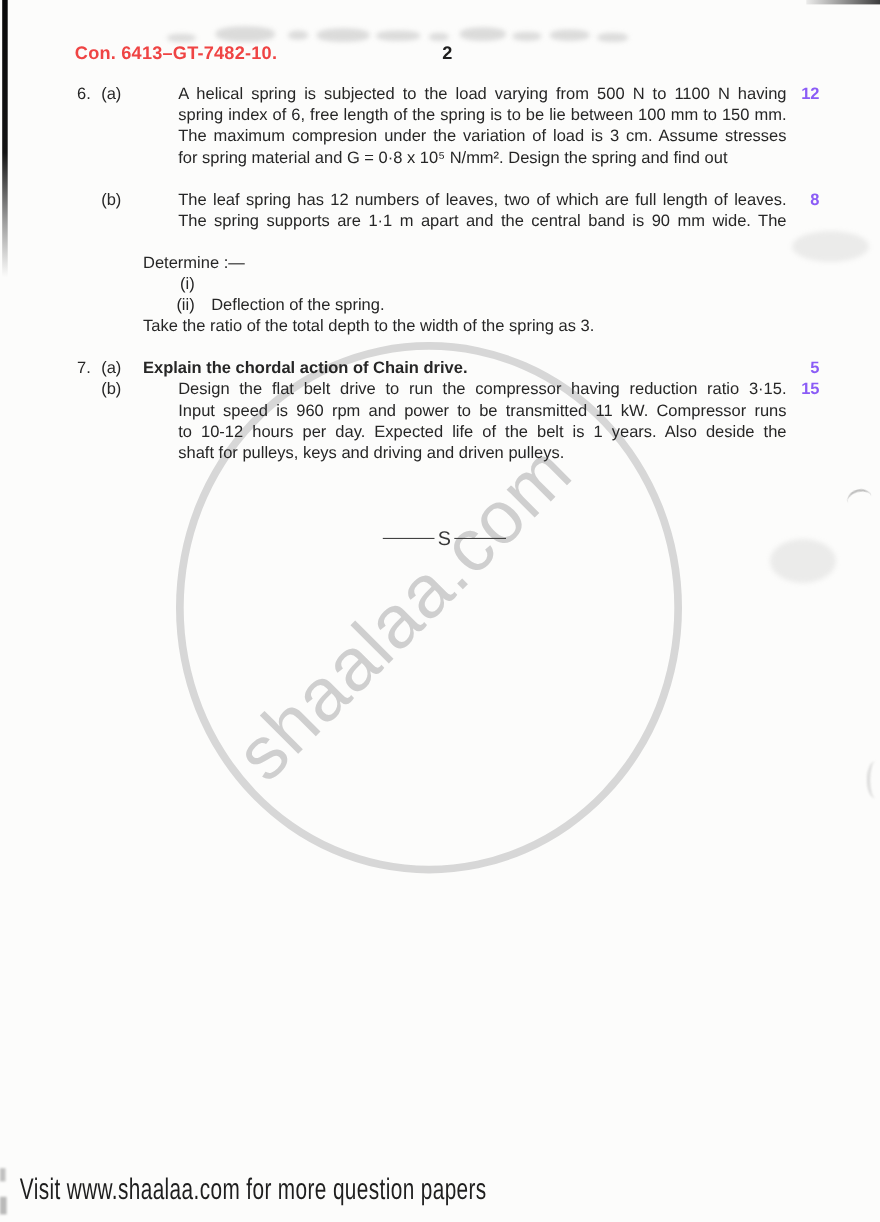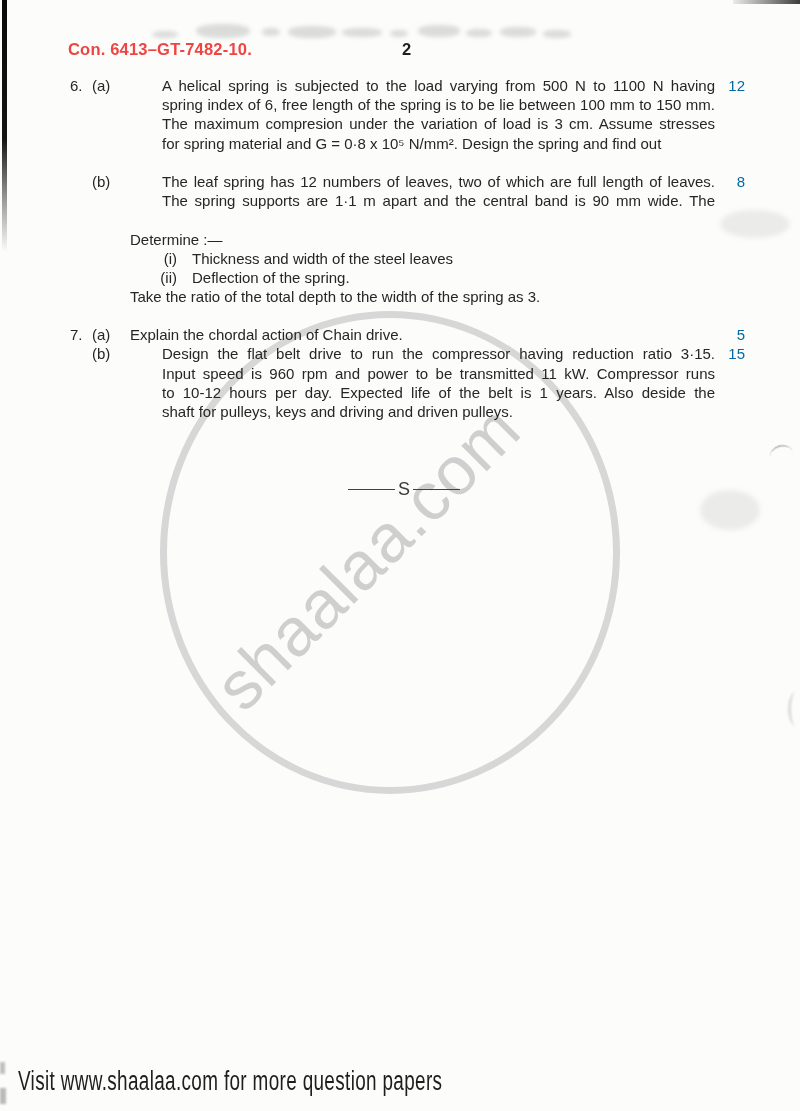--- a/index.html
+++ b/index.html
@@ -68,22 +68,22 @@
   .page-num {
     position: absolute; left: 402px; top: 40px;
     font-size: 16.5px; font-weight: bold; line-height: 19px; color: #1f1f1f;
   }
   .qnum, .plabel, .marks, .para, .extra, .qline {
     position: absolute; font-size: 15px; line-height: 19.2px;
   }
   .qnum  { left: 70px; }
   .plabel { left: 92px; }
   .para  { left: 130px; width: 585px; }
-  .qline { left: 130px; width: 585px; }
-  .marks { left: 700px; width: 45px; text-align: right; font-weight: normal; color: #0369a1; }
+  .qline { left: 130px; width: 585px; font-weight: bold; }
+  .marks { left: 700px; width: 45px; text-align: right; font-weight: bold; color: #8b5cf6; }
   .plines .tline { text-align: justify; text-align-last: justify; margin-left: 32px; }
   .plines .tline:last-child { text-align-last: left; }
   .plines.all-just .tline:last-child { text-align-last: justify; }
   .extra { left: 130px; width: 585px; }
   .item { display: flex; }
   .inum { width: 47px; text-align: right; }
   .itext { margin-left: 15px; }
   
   .divider {
     position: absolute; left: 348px; top: 480px; width: 112px; height: 18px;
@@ -147,21 +147,20 @@
     <div class="para plines all-just" style="top:172px">
         <div class="tline">The leaf spring has 12 numbers of leaves, two of which are full length of leaves.</div>
         <div class="tline">The spring supports are 1·1 m apart and the central band is 90 mm wide. The</div>
       </div>
     <div class="marks" style="top:172px">8</div>
 
     <div class="extra" style="top:229.6px">
       <div>Determine :—</div>
       <div class="item">
         <div class="inum">(i)</div>
-        <div class="itext">Thickness and width of the steel leaves</div>
       </div>
       <div class="item">
         <div class="inum">(ii)</div>
         <div class="itext">Deflection of the spring.</div>
       </div>
       <div>Take the ratio of the total depth to the width of the spring as 3.</div>
     </div>
 
     <div class="qnum" style="top:325px">7.</div>
 

